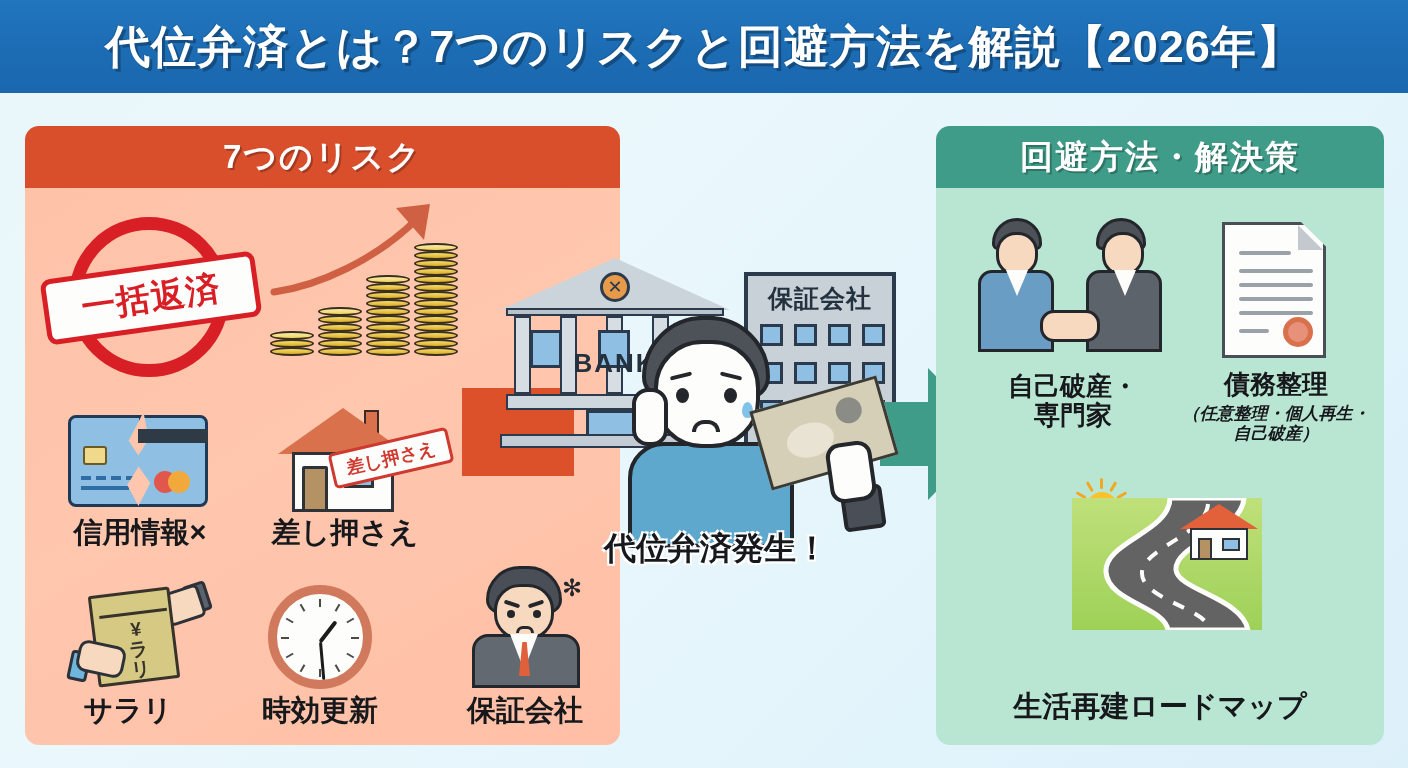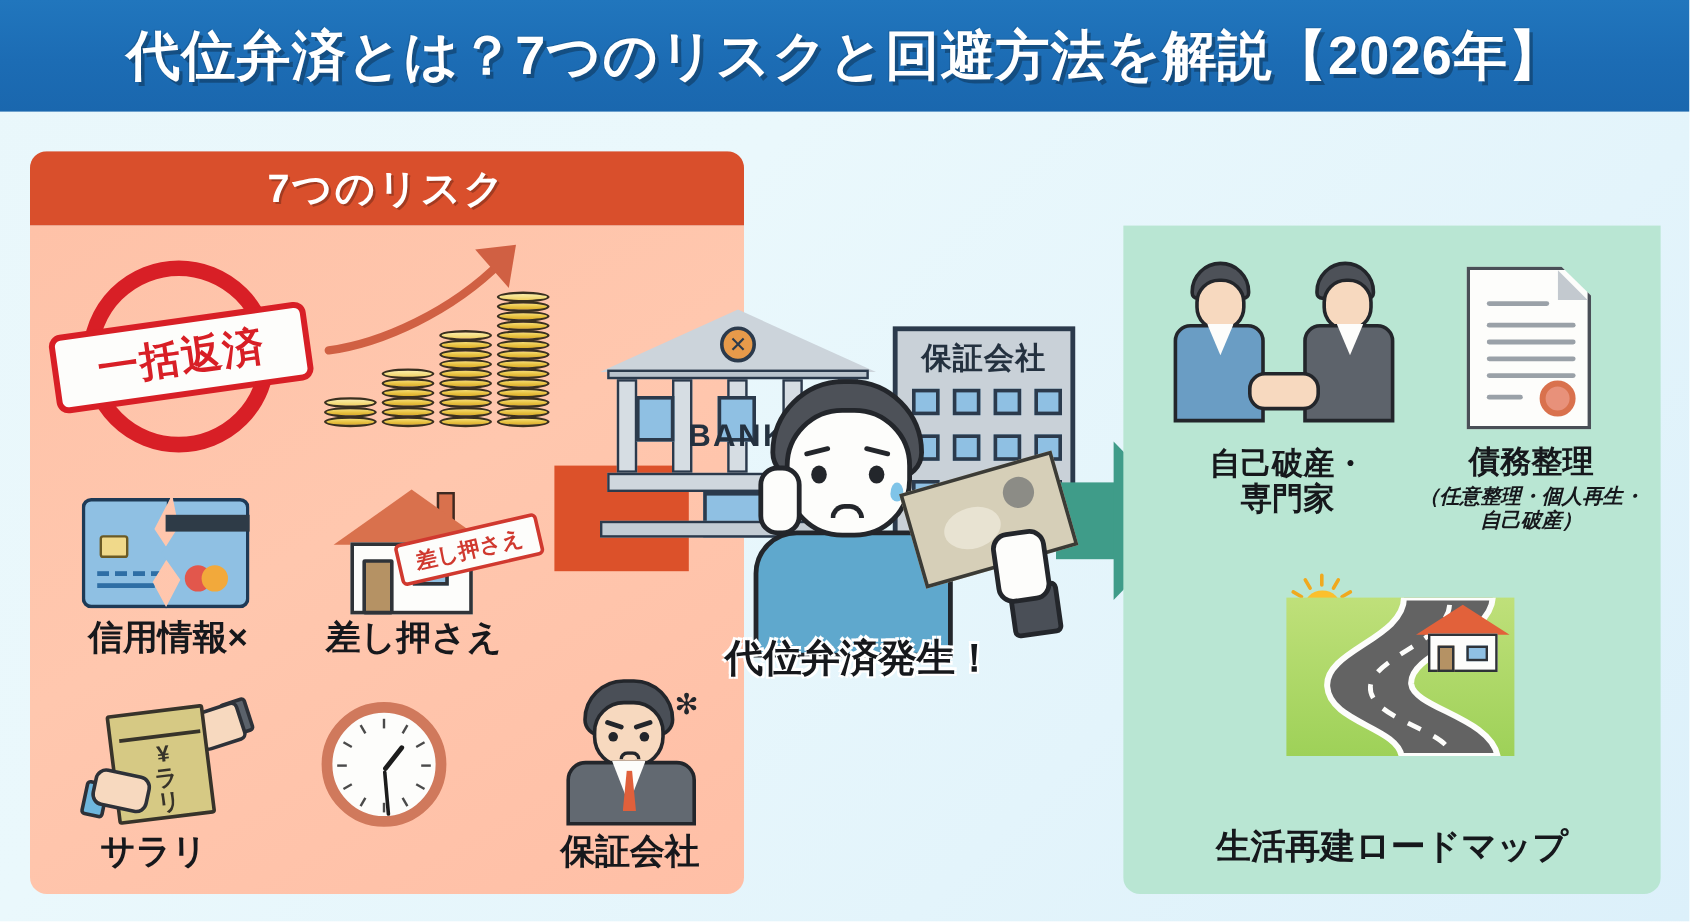--- a/index.html
+++ b/index.html
@@ -344,20 +344,21 @@
     <div class="tick" style="transform:rotate(150deg)"></div>
     <div class="tick" style="transform:rotate(180deg)"></div>
     <div class="tick" style="transform:rotate(210deg)"></div>
     <div class="tick" style="transform:rotate(240deg)"></div>
     <div class="tick" style="transform:rotate(270deg)"></div>
     <div class="tick" style="transform:rotate(300deg)"></div>
     <div class="tick" style="transform:rotate(330deg)"></div>
     <div class="hand-h"></div>
     <div class="hand-m"></div>
   </div>
+  <div class="cap lg" style="left:230px;top:694px;width:180px;">時効更新</div>
 
   <div id="angry">
     <div class="anger">✻</div>
     <div class="hair"></div>
     <div class="face"></div>
     <div class="brow-l"></div>
     <div class="brow-r"></div>
     <div class="eye-l"></div>
     <div class="eye-r"></div>
     <div class="mouth"></div>
@@ -425,20 +426,23 @@
     <div class="bill">
       <div class="oval"></div>
       <div class="seal"></div>
     </div>
     <div class="hand2"></div>
   </div>
 
   <div id="center-caption">代位弁済発生！</div>
 
   <div class="panel" id="solution-panel">
+    <div class="panel-head">
+      <div class="panel-head-text">回避方法・解決策</div>
+    </div>
     <div class="panel-body"></div>
   </div>
 
   <div id="handshake">
     <div class="hair" style="left:14px;top:0;"></div>
     <div class="head" style="left:18px;top:14px;"></div>
     <div class="torso t-blue" style="left:0;top:52px;"></div>
     <div class="collar" style="left:28px;top:52px;"></div>
     <div class="hair" style="left:118px;top:0;"></div>
     <div class="head" style="left:124px;top:14px;"></div>

